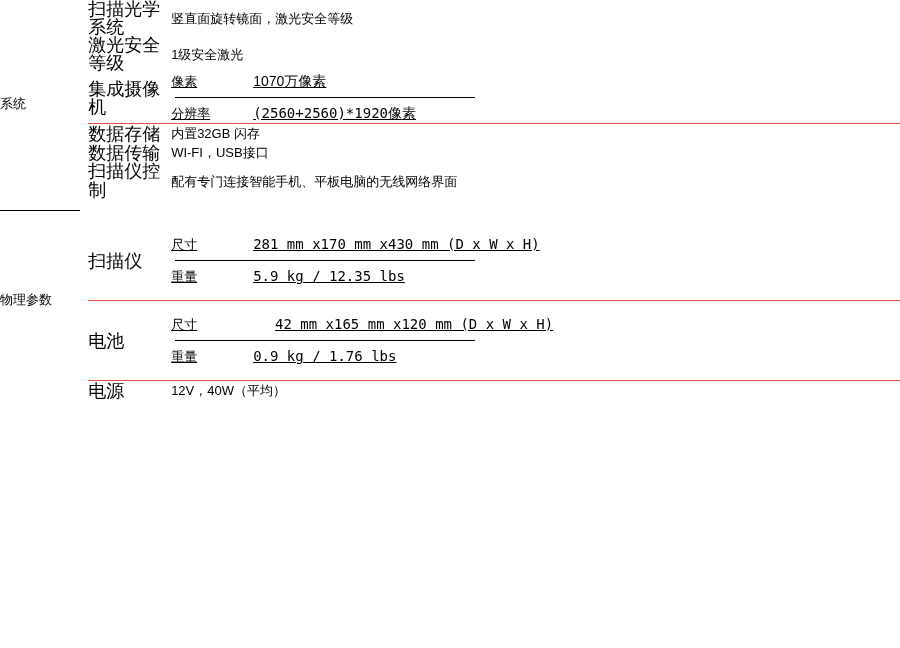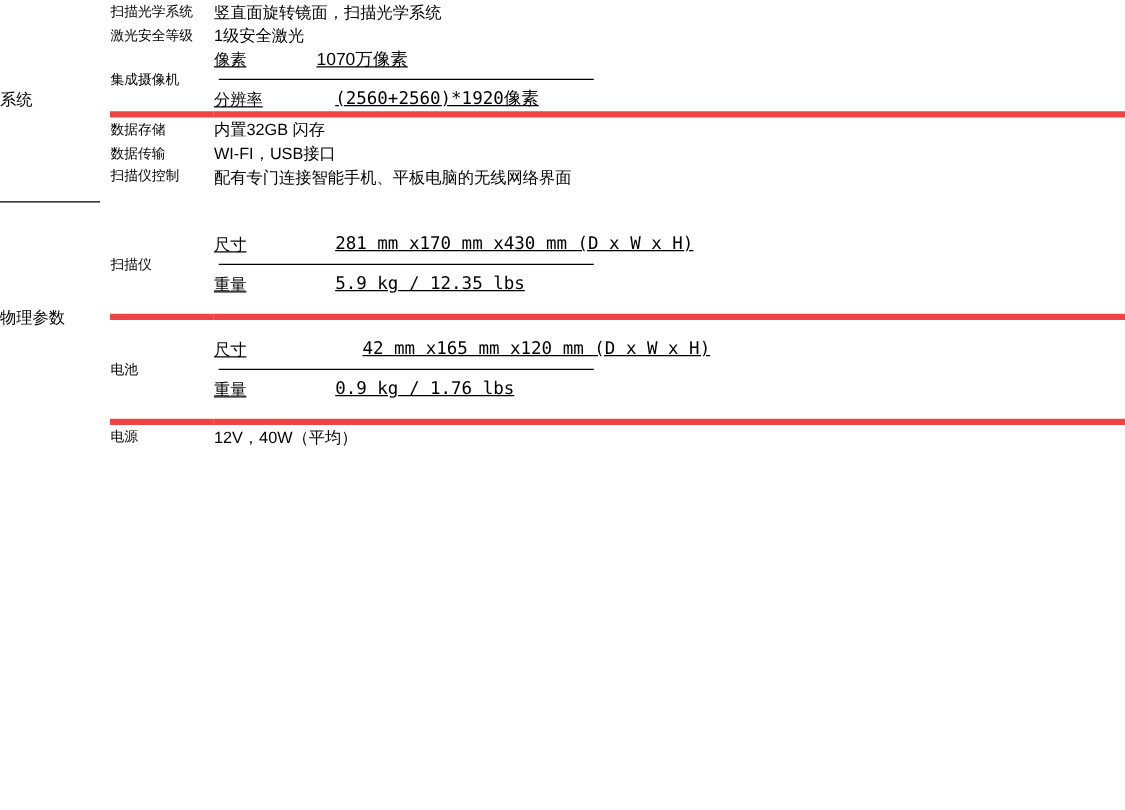--- a/index.html
+++ b/index.html
@@ -35,40 +35,39 @@
 
   .group-cell {
     padding-left: 15px;
     font-size: 13px;
     line-height: 18px;
     vertical-align: middle;
     font-family: Liberation Mono, monospace;
   }
   .sub-cell {
     padding-left: 7px;
-    font-size: 11px;
+    font-size: 18px;
     line-height: 18px;
     vertical-align: middle;
   }
   .val-cell {
     padding-left: 4px;
     padding-right: 10px;
     font-size: 13px;
     line-height: 19px;
     vertical-align: middle;
   }
   .pad-row td { height: 10px; }
 
   .mono {
     font-family: "DejaVu Sans Mono", monospace;
     font-size: 12px;
-    margin-left: 15px;
   }
   .rule-top {
-    border-top: 5px solid #ef4444;
+    border-top: 1px solid #ef4444;
   }
   .sep-short {
     width: 80px;
     height: 1px;
     background: #000000;
     margin: 0;
   }
   .cell-stack {
     display: block;
     text-decoration: underline;
@@ -110,21 +109,21 @@
     <tbody>
 
       <tr>
         <td class="group-cell" rowspan="7">
           <span>系统</span>
         </td>
         <td class="sub-cell">
           <span>扫描光学系统</span>
         </td>
         <td class="val-cell">
-          <span>竖直面旋转镜面，扫描光学系统</span>
+          <span>竖直面旋转镜面，激光安全等级</span>
         </td>
       </tr>
 
       <tr>
         <td class="sub-cell">
           <span>激光安全等级</span>
         </td>
         <td class="val-cell">
           <span>1级安全激光</span>
         </td>

